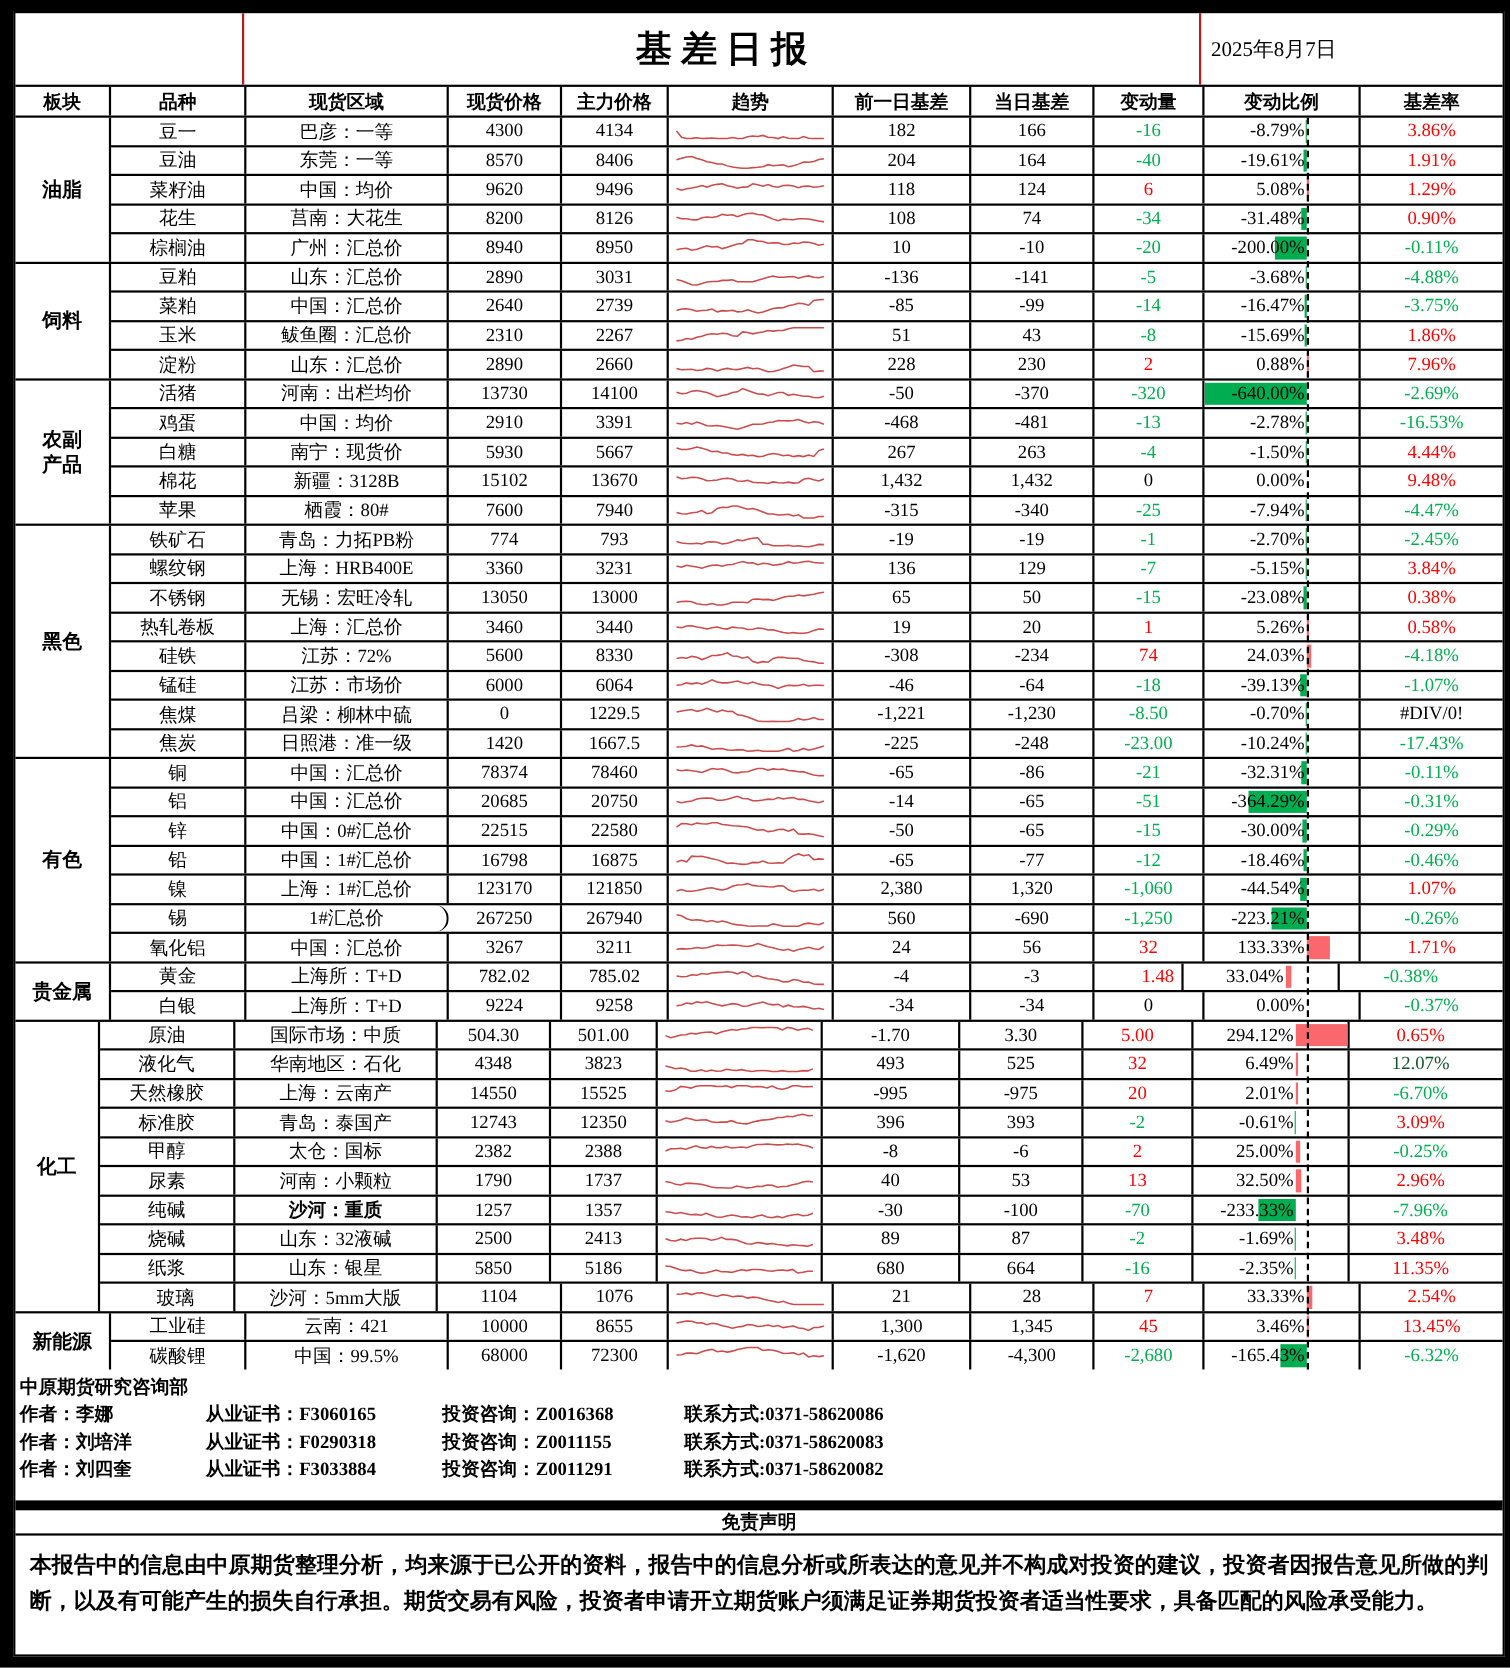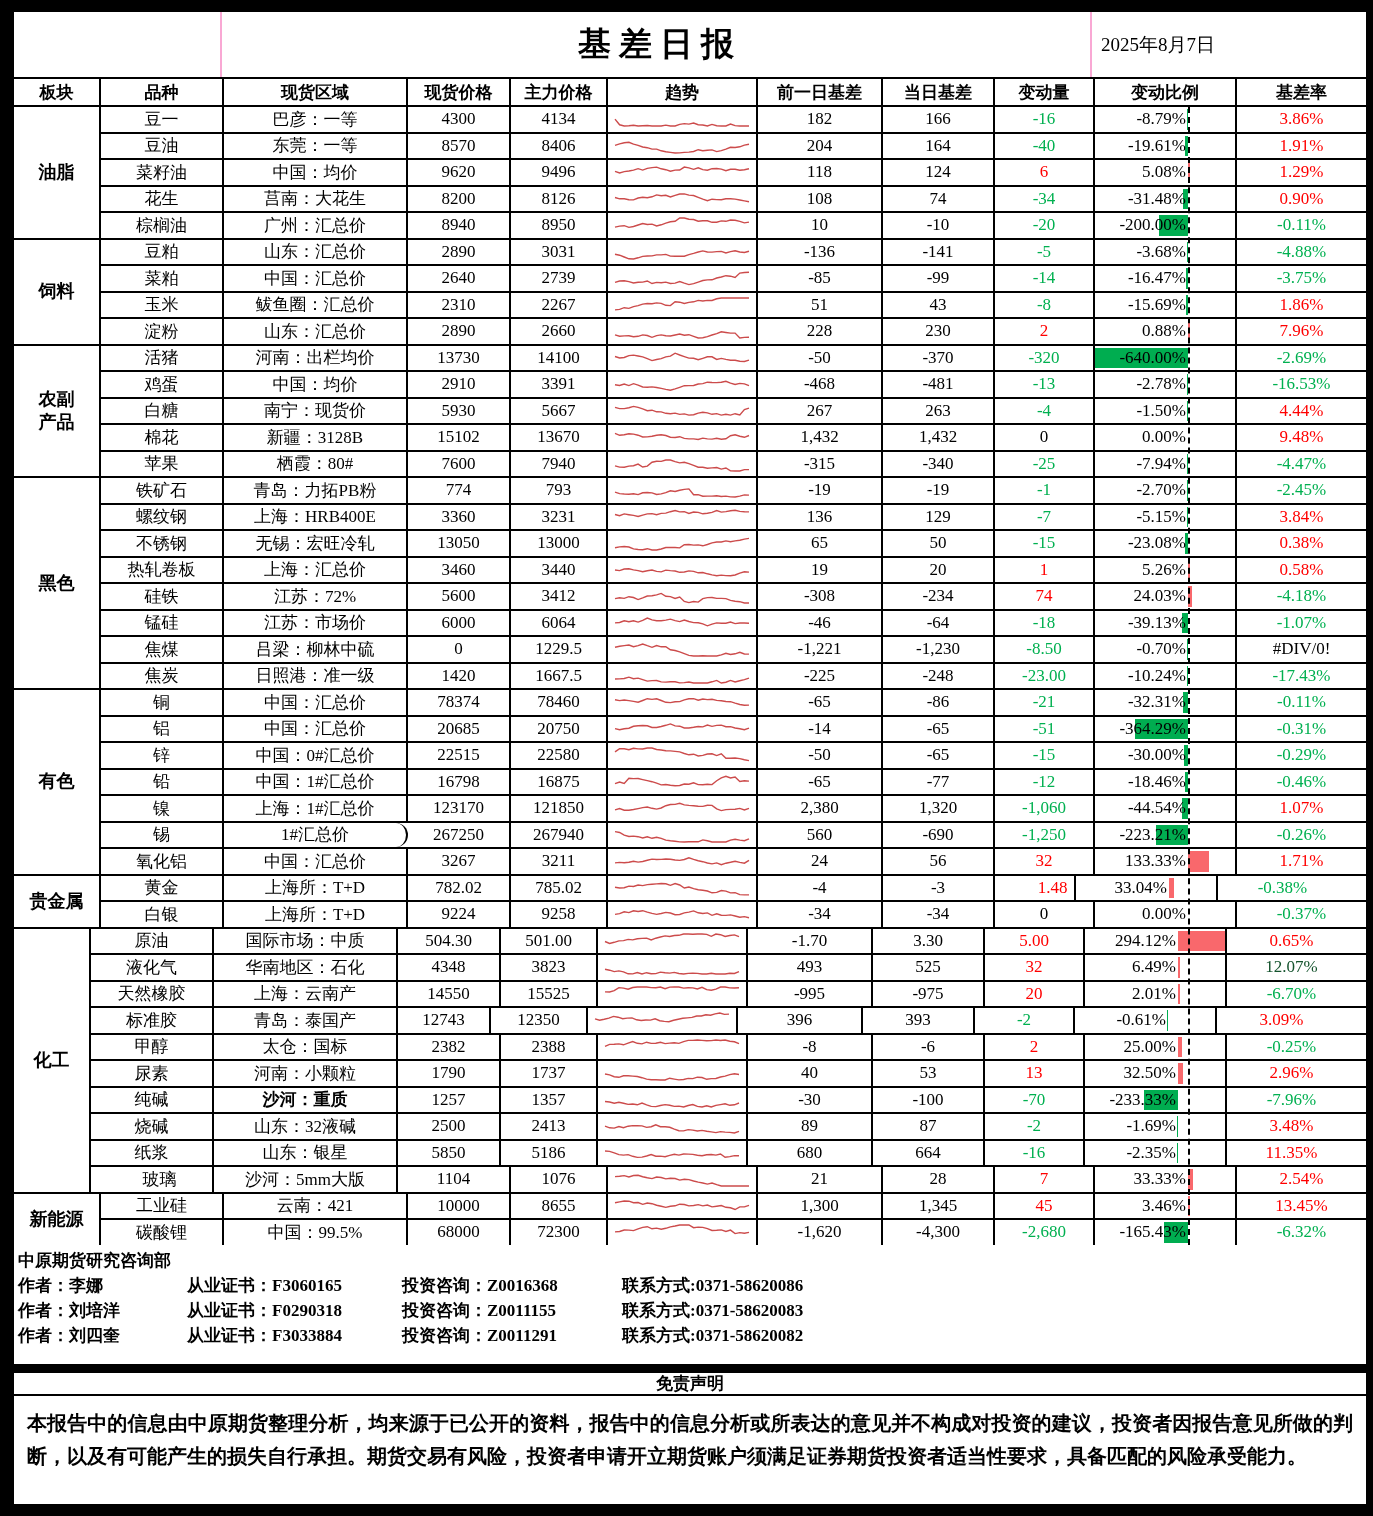--- a/index.html
+++ b/index.html
@@ -6,21 +6,21 @@
   body{
     width:1373px;height:1516px;background:#000;position:relative;
     font-family:"Liberation Serif","DejaVu Serif",serif;color:#000;
   }
   .sheet{
     position:absolute;left:12px;top:10px;width:1356px;background:#fff;
     border:2px solid #000;box-sizing:border-box;
   }
   
   .topband{display:flex;height:65px;border-bottom:2px solid #000;}
-  .tb-cell{box-sizing:border-box;border-right:2px solid #f9a8d4;}
+  .tb-cell{box-sizing:border-box;border-right:2px solid #b91c1c;}
   .tb-empty{width:208px;}
   .tb-title{width:870px;display:flex;align-items:center;justify-content:center;
     font-size:33px;font-weight:bold;letter-spacing:8px;padding-left:8px;}
   .tb-date{width:274px;border-right:none;display:flex;align-items:center;
     padding-left:9px;font-size:19px;}
   
   .thead{display:flex;height:26px;border-bottom:2px solid #000;}
   .th{box-sizing:border-box;border-right:2px solid #000;display:flex;
     align-items:center;justify-content:center;font-weight:bold;font-size:17px;white-space:nowrap;}
   .w0{width:87px}.w1{width:123px}.w2{width:184px}.w3{width:103px}.w4{width:97px}
@@ -443,21 +443,21 @@
             <div class="cell c-ratio" style="width: 142px;">
               <div class="bar" style="left: 93px; width: 1.5px; background: rgb(249, 104, 108);"></div>
               <span class="txt">5.26%</span>
             </div>
             <div class="cell c-rate" style="width: 129px; color: rgb(255, 0, 0);">0.58%</div>
           </div>
           <div class="row">
             <div class="cell c-variety" style="width: 123px;">硅铁</div>
             <div class="cell c-region" style="width: 184px;">江苏：72%</div>
             <div class="cell c-spot" style="width: 103px;">5600</div>
-            <div class="cell c-main" style="width: 97px;">3412</div>
+            <div class="cell c-main" style="width: 97px;">8330</div>
             <div class="cell c-trend" style="width: 150px;">
               <svg width="142" height="22" viewBox="0 0 142 22">
                 <polyline fill="none" stroke="#cc4b4b" stroke-width="1.4" points="4.0,13.6 8.6,12.7 13.2,13.4 17.9,11.7 22.5,12.5 27.1,14.6 31.7,12.9 36.3,11.0 41.0,10.8 45.6,9.9 50.2,8.4 54.8,11.3 59.4,11.6 64.1,13.4 68.7,12.1 73.3,16.4 77.9,17.6 82.6,16.5 87.2,17.1 91.8,13.6 96.4,12.6 101.0,12.5 105.7,13.4 110.3,13.4 114.9,13.6 119.5,15.4 124.1,16.2 128.8,16.7 133.4,18.0 138.0,18.0"></polyline>
               </svg>
             </div>
             <div class="cell c-prev" style="width: 125px;">-308</div>
             <div class="cell c-cur" style="width: 112px;">-234</div>
             <div class="cell c-chg" style="width: 100px; color: rgb(255, 0, 0);">74</div>
             <div class="cell c-ratio" style="width: 142px;">
               <div class="bar" style="left: 93px; width: 3.83996px; background: rgb(249, 104, 108);"></div>
@@ -760,21 +760,21 @@
             <div class="cell c-chg" style="width: 100px; color: rgb(255, 0, 0);">20</div>
             <div class="cell c-ratio" style="width: 142px;">
               <div class="bar" style="left: 93px; width: 1.5px; background: rgb(249, 104, 108);"></div>
               <span class="txt">2.01%</span>
             </div>
             <div class="cell c-rate" style="width: 129px; color: rgb(0, 176, 80);">-6.70%</div>
           </div>
           <div class="row">
             <div class="cell c-variety" style="width: 123px; text-align: right;">标准胶</div>
             <div class="cell c-region" style="width: 184px;">青岛：泰国产</div>
-            <div class="cell c-spot" style="width: 93px;">12743</div>
+            <div class="cell c-spot" style="width: 103px;">12743</div>
             <div class="cell c-main" style="width: 97px;">12350</div>
             <div class="cell c-trend" style="width: 150px;">
               <svg width="142" height="22" viewBox="0 0 142 22">
                 <polyline fill="none" stroke="#cc4b4b" stroke-width="1.4" points="4.0,9.9 8.6,11.2 13.2,10.3 17.9,9.2 22.5,7.4 27.1,8.2 31.7,9.7 36.3,9.1 41.0,8.9 45.6,10.8 50.2,11.5 54.8,11.0 59.4,11.1 64.1,9.8 68.7,11.7 73.3,12.4 77.9,12.7 82.6,11.3 87.2,10.2 91.8,9.3 96.4,8.9 101.0,8.4 105.7,7.0 110.3,7.0 114.9,5.8 119.5,6.2 124.1,4.9 128.8,4.0 133.4,5.4 138.0,5.1"></polyline>
               </svg>
             </div>
             <div class="cell c-prev" style="width: 125px;">396</div>
             <div class="cell c-cur" style="width: 112px;">393</div>
             <div class="cell c-chg" style="width: 100px; color: rgb(0, 176, 80);">-2</div>
             <div class="cell c-ratio" style="width: 142px;">

